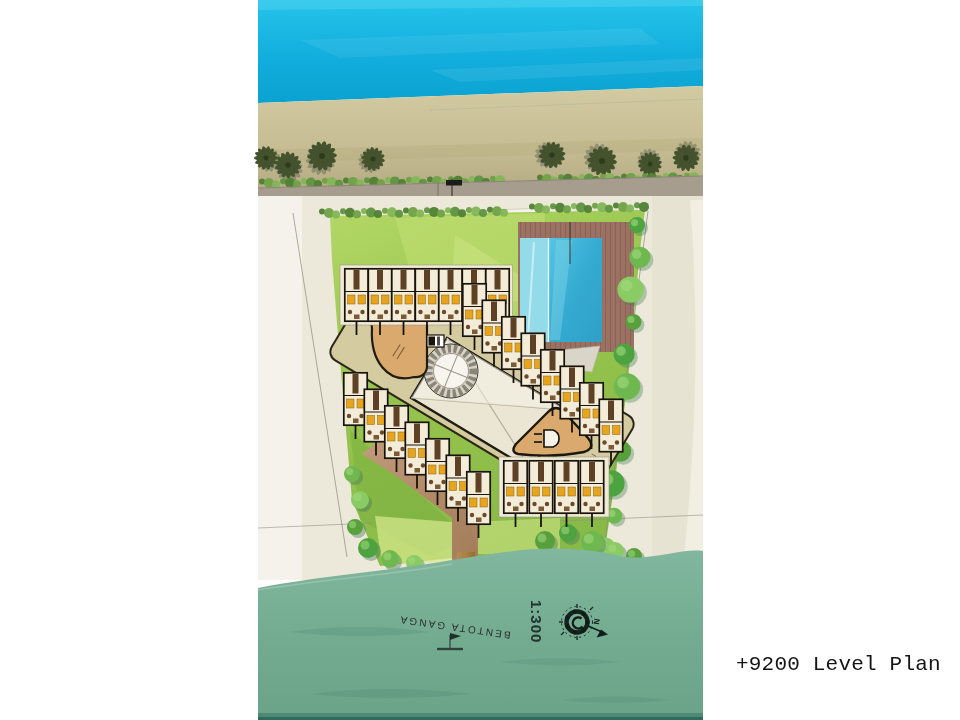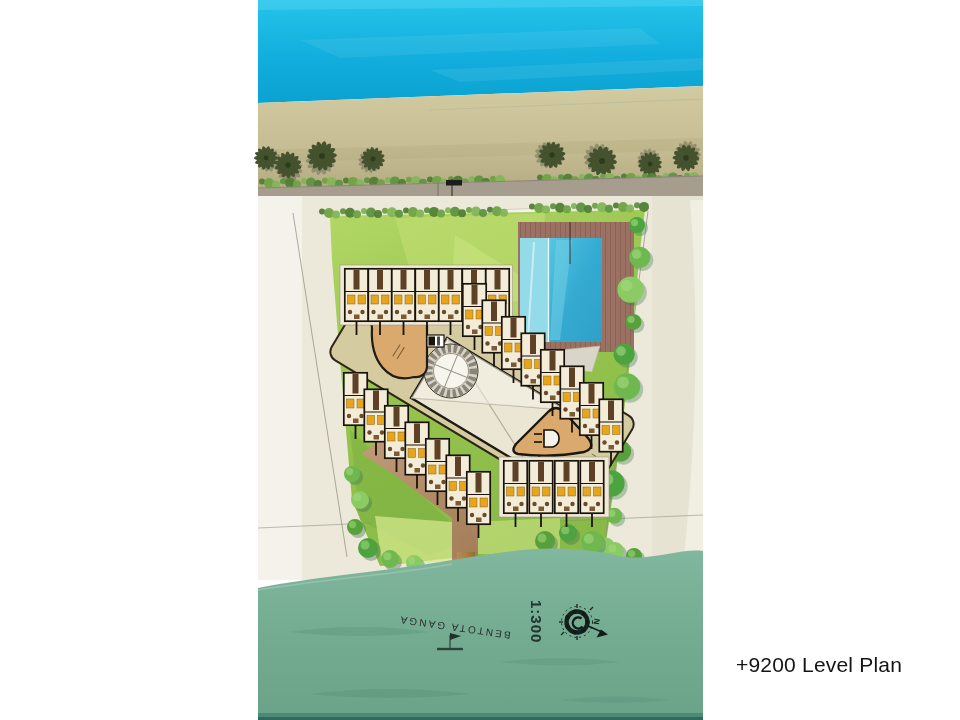--- a/index.html
+++ b/index.html
@@ -1,20 +1,20 @@
 <!DOCTYPE html>
 <html><head>
 <meta charset="utf-8">
 <style>
   html,body{margin:0;padding:0;background:#ffffff;}
   #stage{position:relative;width:960px;height:720px;background:#ffffff;overflow:hidden;
          font-family:"Liberation Sans", sans-serif;}
   #plan-svg{position:absolute;left:0;top:0;}
   #caption{position:absolute;left:736px;top:653px;font-size:21px;color:#141414;
-           letter-spacing:0.2px;font-family:Liberation Sans, sans-serif;}
+           letter-spacing:0.2px;font-family:Liberation Mono, monospace;}
   text{font-family:"Liberation Sans", sans-serif;}
 </style>
 </head>
 <body>
 
 <div id="stage">
 
 <svg id="plan-svg" width="960" height="720" viewBox="0 0 960 720">
   <defs>
     <linearGradient id="oceanGrad" x1="0" y1="0" x2="0" y2="1">

